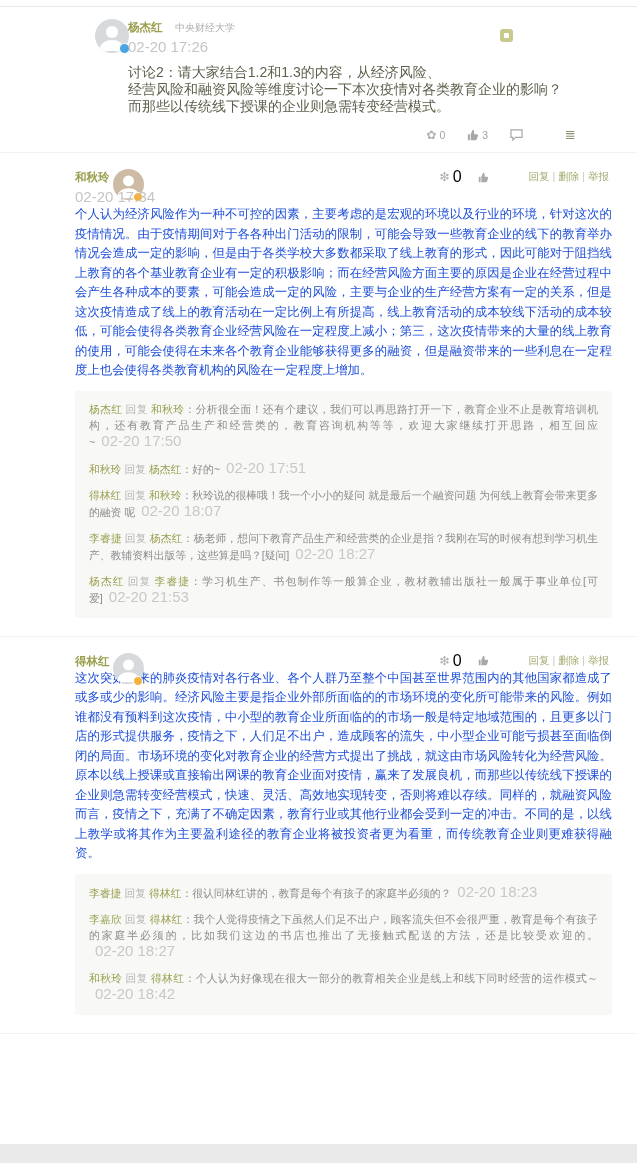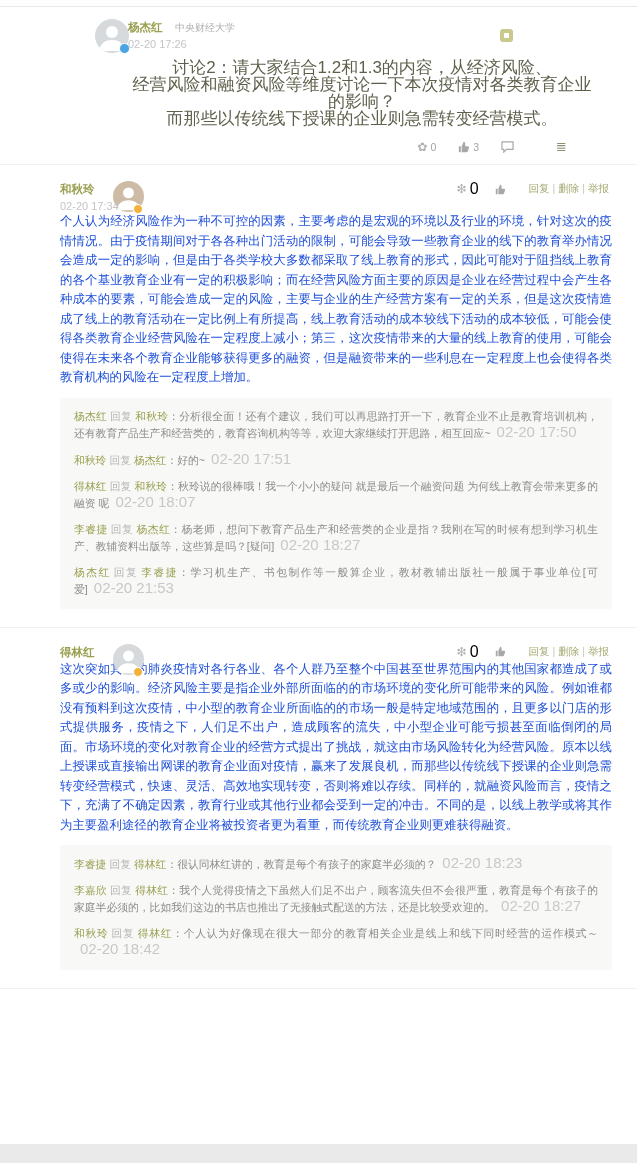--- a/index.html
+++ b/index.html
@@ -2,52 +2,52 @@
 <html><head>
 <meta charset="utf-8">
 <style>
   * { margin:0; padding:0; box-sizing:border-box; }
   html,body { width:637px; height:1163px; background:#fdfdfd; overflow:hidden;
     font-family:"Liberation Sans","DejaVu Sans",sans-serif; }
   .page { position:relative; width:637px; height:1163px; background:#fff; }
   .topline { height:7px; border-bottom:1px solid #e9e9e9; background:#fff; }
 
   
-  .post { position:relative; padding:10px 41px 0 128px; }
+  .post { position:relative; padding:10px 32px 0 128px; }
   .avatar { position:absolute; border-radius:50%; background:#d7dadd; overflow:hidden; }
   .avatar svg { display:block; width:100%; height:100%; }
   .post .avatar { left:95px; top:12px; width:34px; height:34px; }
   .badge { position:absolute; width:11px; height:11px; border-radius:50%; border:1.5px solid #fff; }
   .badge.blue { background:#4aa4e4; } .badge.yellow { background:#f3b23c; }
   .post .badge { left:119px; top:36px; }
   .c-badge { left:133px; top:39px; width:10px; height:10px; }
   .u-name { color:#9aa050; font-size:11.5px; font-weight:bold; }
   .u-school { color:#b0b0b0; font-size:10px; margin-left:8px; font-weight:normal; }
-  .u-time { color:#c5c5c5; font-size:11px; margin-top:3px; }
-  .prompt { margin-top:9px; color:#5f5f4c; font-size:17px; line-height:17px;text-align:center; }
+  .u-time { color:#c5c5c5; font-size:15px; margin-top:3px; }
+  .prompt { margin-top:9px; color:#5f5f4c; font-size:14px; line-height:17px; }
   .post-flag { position:absolute; left:500px; top:22px; width:13px; height:13px;
     border-radius:3px; background:#c9c98b; }
   .post-flag i { display:block; margin:4px auto 0; width:5px; height:5px; background:#fff; border-radius:1px; }
 
   
   .stats { display:flex; justify-content:flex-end; align-items:center;
     padding:12px 30px 10px 0; color:#a3a3a3; font-size:10.5px; }
   .stat { display:flex; align-items:center; margin-left:22px; }
   .stat .num { margin-left:3px; }
   .flower { color:#b0b0b0; font-size:12px; line-height:1; }
   .icon-svg { display:block; }
   .listicon { color:#8e8e72; font-size:13px; margin-left:42px; letter-spacing:-1px; }
 
   
-  .comment { position:relative; border-top:1px solid #f1f1f1; padding:14px 25px 18px 60px; }
+  .comment { position:relative; border-top:1px solid #f1f1f1; padding:14px 25px 18px 75px; }
   .comment .avatar { left:113px; top:16px; width:31px; height:31px; }
   .c-head { position:relative; }
   .c-actions { position:absolute; right:3px; top:1px; display:flex; align-items:center; }
   .c-actions .stat { margin-left:0; margin-right:16px; }
-  .act-links { color:#a6ab72; font-size:10.5px; margin-left:7px; }
+  .act-links { color:#a6ab72; font-size:10.5px; margin-left:24px; }
   .act-links .sep { color:#c9cbb0; margin:0 3px; }
   .c-body { margin-top:0; color:#1d4ed8; font-size:12.4px; line-height:19.5px; text-align:justify; }
   .replies { margin-top:10px; background:#f8f8f7; border-radius:2px; padding:10px 14px 2px; }
   .reply { font-size:10.8px; line-height:16px; color:#8c8c8c; margin-bottom:10px; text-align:justify; }
   .reply .rname { color:#9aa050; }
   .reply .verb { color:#b5b5b5; margin:0 3px; }
   .reply .rtime { color:#c8c8c8; font-size:15px; margin-left:6px; white-space:nowrap; }
 
   .footer-bar { position:absolute; left:0; right:0; bottom:0; height:19px; background:#eaeaea; }
 </style>

